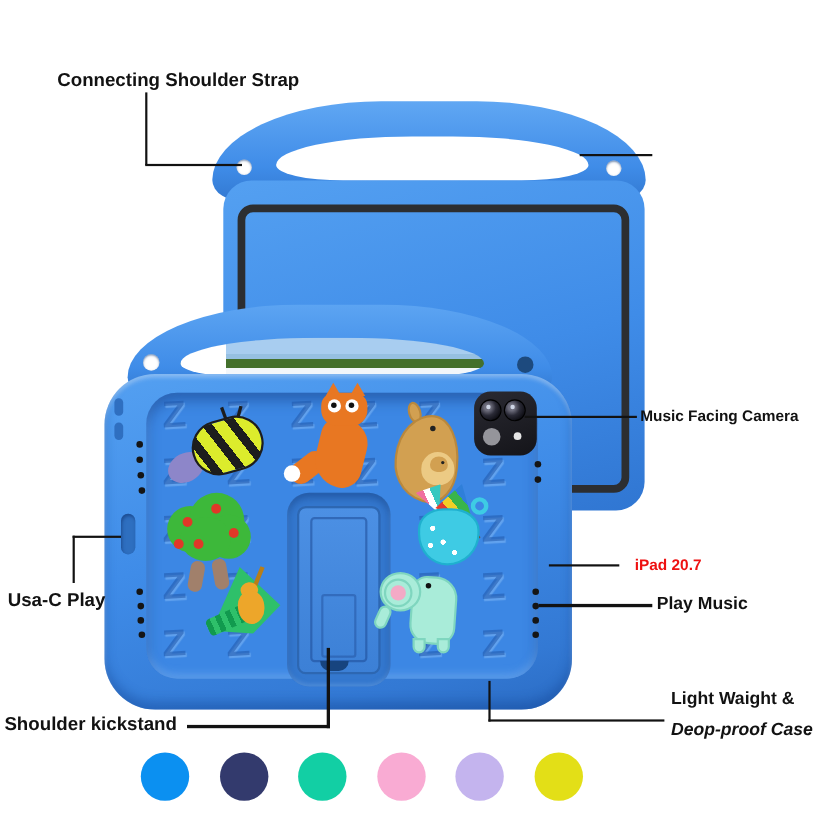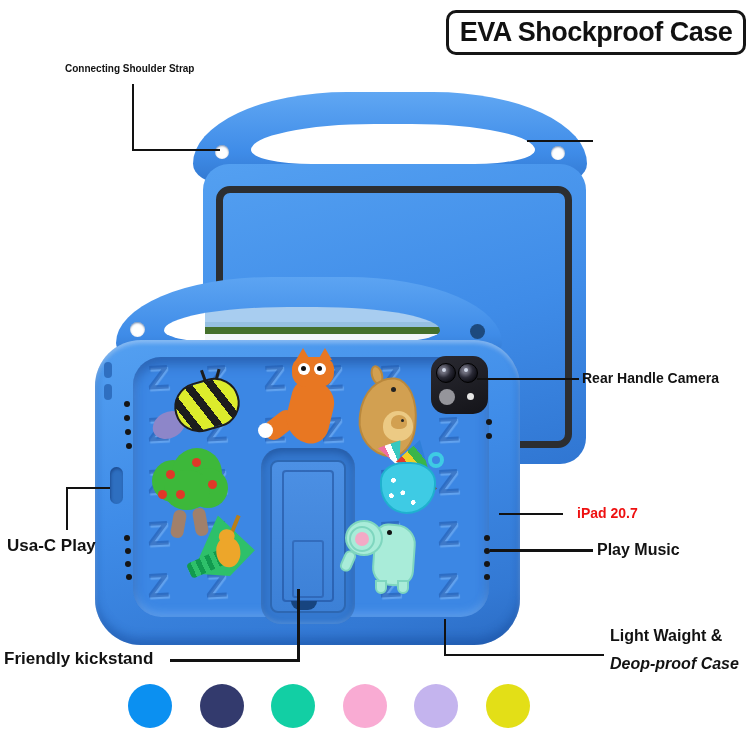--- a/index.html
+++ b/index.html
@@ -162,21 +162,20 @@
   .ele-eye{left:42px;top:18px;width:5px;height:5px;background:#111;border-radius:50%;}
   .ele-leg{width:12px;height:14px;background:#a9ecd9;border:2px solid #7fd6bf;border-radius:0 0 6px 6px;}
 
   .swatch{top:684px;width:44px;height:44px;border-radius:50%;z-index:8;}
 </style>
 </head>
 <body>
 
 <div id="canvas">
 
-  <div class="title-box">EVA Shockproof Case</div>
 
   <div class="bc-handle"></div>
   <div class="bc-hole"></div>
   <div class="strap-hole" style="left:215px;top:145px;z-index:2;"></div>
   <div class="strap-hole" style="left:551px;top:146px;z-index:2;"></div>
   <div class="bc-body"></div>
   <div class="bc-screen">
     <div class="sky"></div>
     <div class="trees"></div>
     <div class="grass"></div>
@@ -313,40 +312,40 @@
     <div class="ele-body"></div>
     <div class="ele-leg" style="left:30px;top:68px;"></div>
     <div class="ele-leg" style="left:52px;top:68px;"></div>
     <div class="ele-head"></div>
     <div class="ele-ear">
         <div class="ele-ear-in"></div>
       </div>
     <div class="ele-eye"></div>
   </div>
 
-  <div class="lbl" style="left:65px;top:63px;font-size:10px;">Connecting Shoulder Strap</div>
+  <div class="lbl" style="left:52px;top:63px;font-size:17px;">Connecting Shoulder Strap</div>
   <div class="line" style="left:132px;top:84px;width:2px;height:66px;"></div>
   <div class="line" style="left:132px;top:149px;width:88px;height:2px;"></div>
 
   <div class="line" style="left:527px;top:140px;width:66px;height:2px;"></div>
 
   <div class="line" style="left:477px;top:378px;width:102px;height:2px;"></div>
-  <div class="lbl" style="left:582px;top:370px;font-size:14px;">Rear Handle Camera</div>
+  <div class="lbl" style="left:582px;top:370px;font-size:14px;">Music Facing Camera</div>
 
   <div class="line" style="left:499px;top:513px;width:64px;height:2px;"></div>
   <div class="lbl red" style="left:577px;top:505px;font-size:14px;">iPad 20.7</div>
 
   <div class="line" style="left:490px;top:549px;width:103px;height:3px;"></div>
   <div class="lbl" style="left:597px;top:541px;font-size:16px;">Play Music</div>
 
   <div class="line" style="left:66px;top:487px;width:44px;height:2px;"></div>
   <div class="line" style="left:66px;top:487px;width:2px;height:43px;"></div>
   <div class="lbl" style="left:7px;top:536px;font-size:17px;">Usa-C Play</div>
 
-  <div class="lbl" style="left:4px;top:649px;font-size:17px;">Friendly kickstand</div>
+  <div class="lbl" style="left:4px;top:649px;font-size:17px;">Shoulder kickstand</div>
   <div class="line" style="left:170px;top:659px;width:130px;height:3px;"></div>
   <div class="line" style="left:297px;top:589px;width:3px;height:73px;"></div>
 
   <div class="line" style="left:444px;top:619px;width:2px;height:37px;"></div>
   <div class="line" style="left:444px;top:654px;width:160px;height:2px;"></div>
   <div class="lbl" style="left:610px;top:627px;font-size:16px;">Light Waight &amp;</div>
   <div class="lbl" style="left:610px;top:655px;font-size:16px;font-style:italic;">Deop-proof Case</div>
 
   <div id="swatches">
       <div class="swatch" style="left: 128px; background: rgb(11, 144, 241);"></div>

